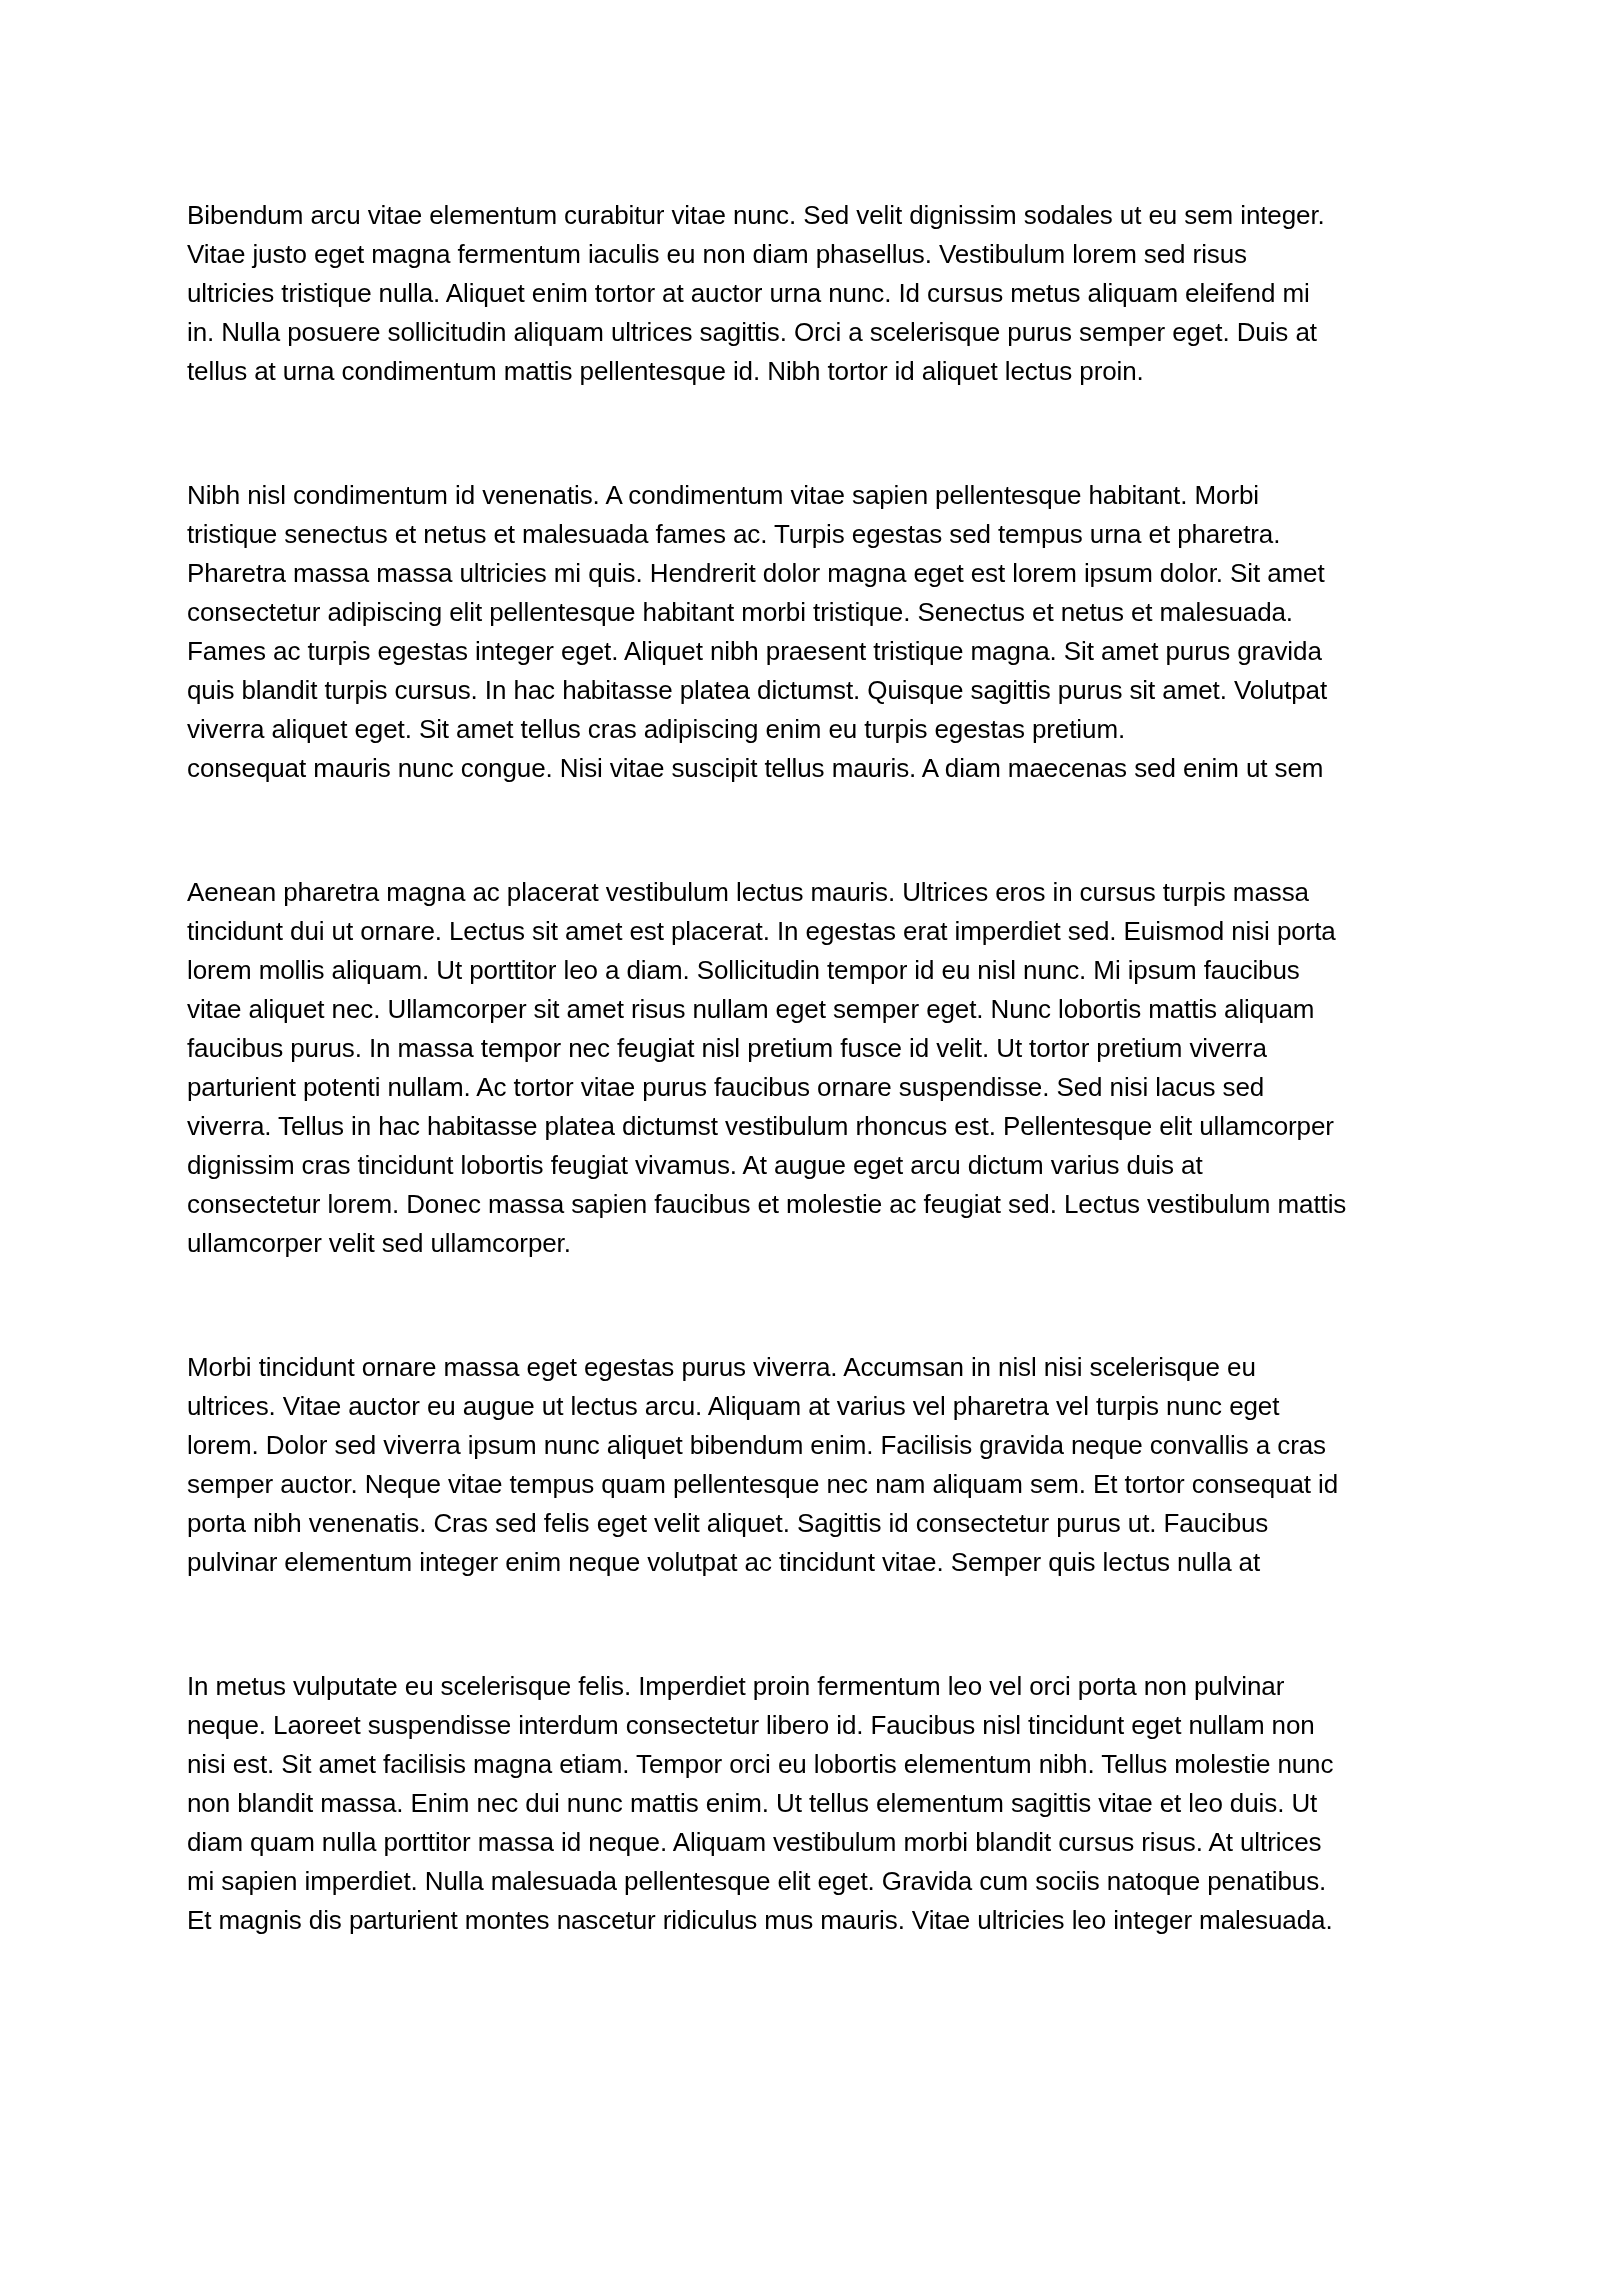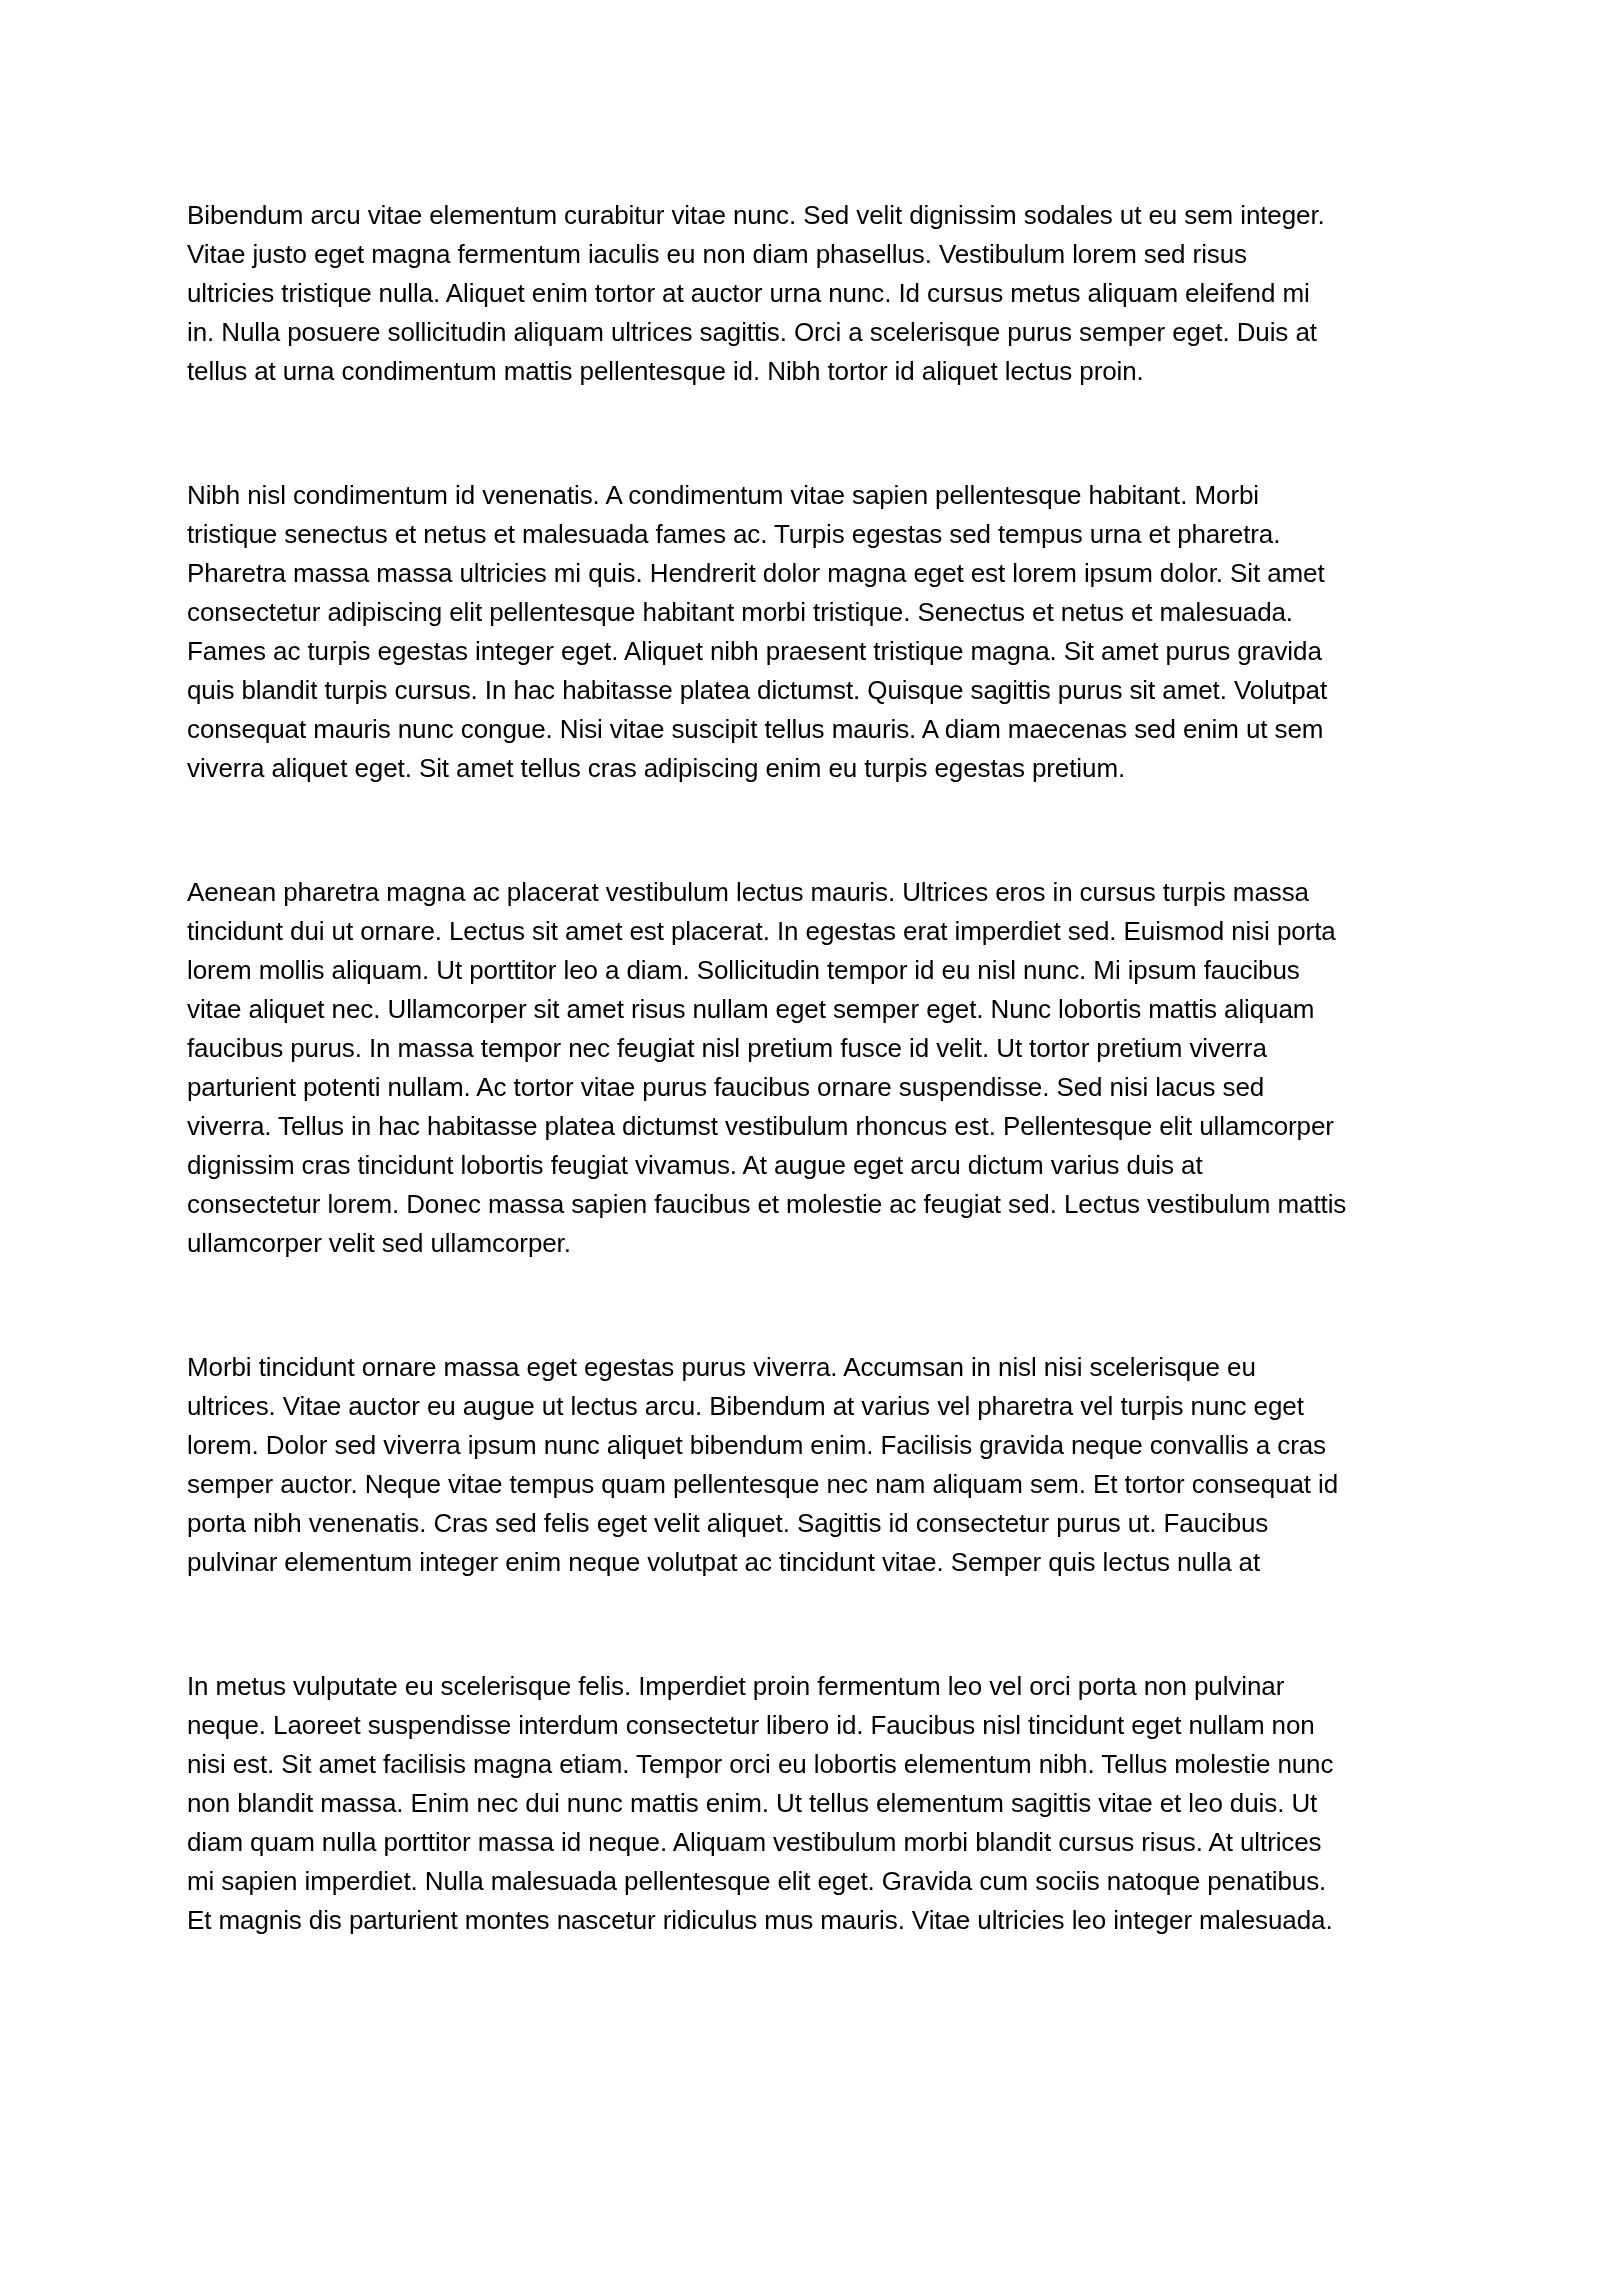--- a/index.html
+++ b/index.html
@@ -49,40 +49,40 @@
       <div class="line">tellus at urna condimentum mattis pellentesque id. Nibh tortor id aliquet lectus proin.</div>
     </div>
 
     <div class="para">
       <div class="line">Nibh nisl condimentum id venenatis. A condimentum vitae sapien pellentesque habitant. Morbi</div>
       <div class="line">tristique senectus et netus et malesuada fames ac. Turpis egestas sed tempus urna et pharetra.</div>
       <div class="line">Pharetra massa massa ultricies mi quis. Hendrerit dolor magna eget est lorem ipsum dolor. Sit amet</div>
       <div class="line">consectetur adipiscing elit pellentesque habitant morbi tristique. Senectus et netus et malesuada.</div>
       <div class="line">Fames ac turpis egestas integer eget. Aliquet nibh praesent tristique magna. Sit amet purus gravida</div>
       <div class="line">quis blandit turpis cursus. In hac habitasse platea dictumst. Quisque sagittis purus sit amet. Volutpat</div>
+      <div class="line">viverra aliquet eget. Sit amet tellus cras adipiscing enim eu turpis egestas pretium.</div>
       <div class="line">consequat mauris nunc congue. Nisi vitae suscipit tellus mauris. A diam maecenas sed enim ut sem</div>
-      <div class="line">viverra aliquet eget. Sit amet tellus cras adipiscing enim eu turpis egestas pretium.</div>
     </div>
 
     <div class="para">
       <div class="line">Aenean pharetra magna ac placerat vestibulum lectus mauris. Ultrices eros in cursus turpis massa</div>
       <div class="line">tincidunt dui ut ornare. Lectus sit amet est placerat. In egestas erat imperdiet sed. Euismod nisi porta</div>
       <div class="line">lorem mollis aliquam. Ut porttitor leo a diam. Sollicitudin tempor id eu nisl nunc. Mi ipsum faucibus</div>
       <div class="line">vitae aliquet nec. Ullamcorper sit amet risus nullam eget semper eget. Nunc lobortis mattis aliquam</div>
       <div class="line">faucibus purus. In massa tempor nec feugiat nisl pretium fusce id velit. Ut tortor pretium viverra</div>
       <div class="line">parturient potenti nullam. Ac tortor vitae purus faucibus ornare suspendisse. Sed nisi lacus sed</div>
       <div class="line">viverra. Tellus in hac habitasse platea dictumst vestibulum rhoncus est. Pellentesque elit ullamcorper</div>
       <div class="line">dignissim cras tincidunt lobortis feugiat vivamus. At augue eget arcu dictum varius duis at</div>
       <div class="line">consectetur lorem. Donec massa sapien faucibus et molestie ac feugiat sed. Lectus vestibulum mattis</div>
       <div class="line">ullamcorper velit sed ullamcorper.</div>
     </div>
 
     <div class="para">
       <div class="line">Morbi tincidunt ornare massa eget egestas purus viverra. Accumsan in nisl nisi scelerisque eu</div>
-      <div class="line">ultrices. Vitae auctor eu augue ut lectus arcu. Bibendum at varius vel pharetra vel turpis nunc eget</div>
+      <div class="line">ultrices. Vitae auctor eu augue ut lectus arcu. Aliquam at varius vel pharetra vel turpis nunc eget</div>
       <div class="line">lorem. Dolor sed viverra ipsum nunc aliquet bibendum enim. Facilisis gravida neque convallis a cras</div>
       <div class="line">semper auctor. Neque vitae tempus quam pellentesque nec nam aliquam sem. Et tortor consequat id</div>
       <div class="line">porta nibh venenatis. Cras sed felis eget velit aliquet. Sagittis id consectetur purus ut. Faucibus</div>
       <div class="line">pulvinar elementum integer enim neque volutpat ac tincidunt vitae. Semper quis lectus nulla at</div>
     </div>
 
     <div class="para">
       <div class="line">In metus vulputate eu scelerisque felis. Imperdiet proin fermentum leo vel orci porta non pulvinar</div>
       <div class="line">neque. Laoreet suspendisse interdum consectetur libero id. Faucibus nisl tincidunt eget nullam non</div>
       <div class="line">nisi est. Sit amet facilisis magna etiam. Tempor orci eu lobortis elementum nibh. Tellus molestie nunc</div>

